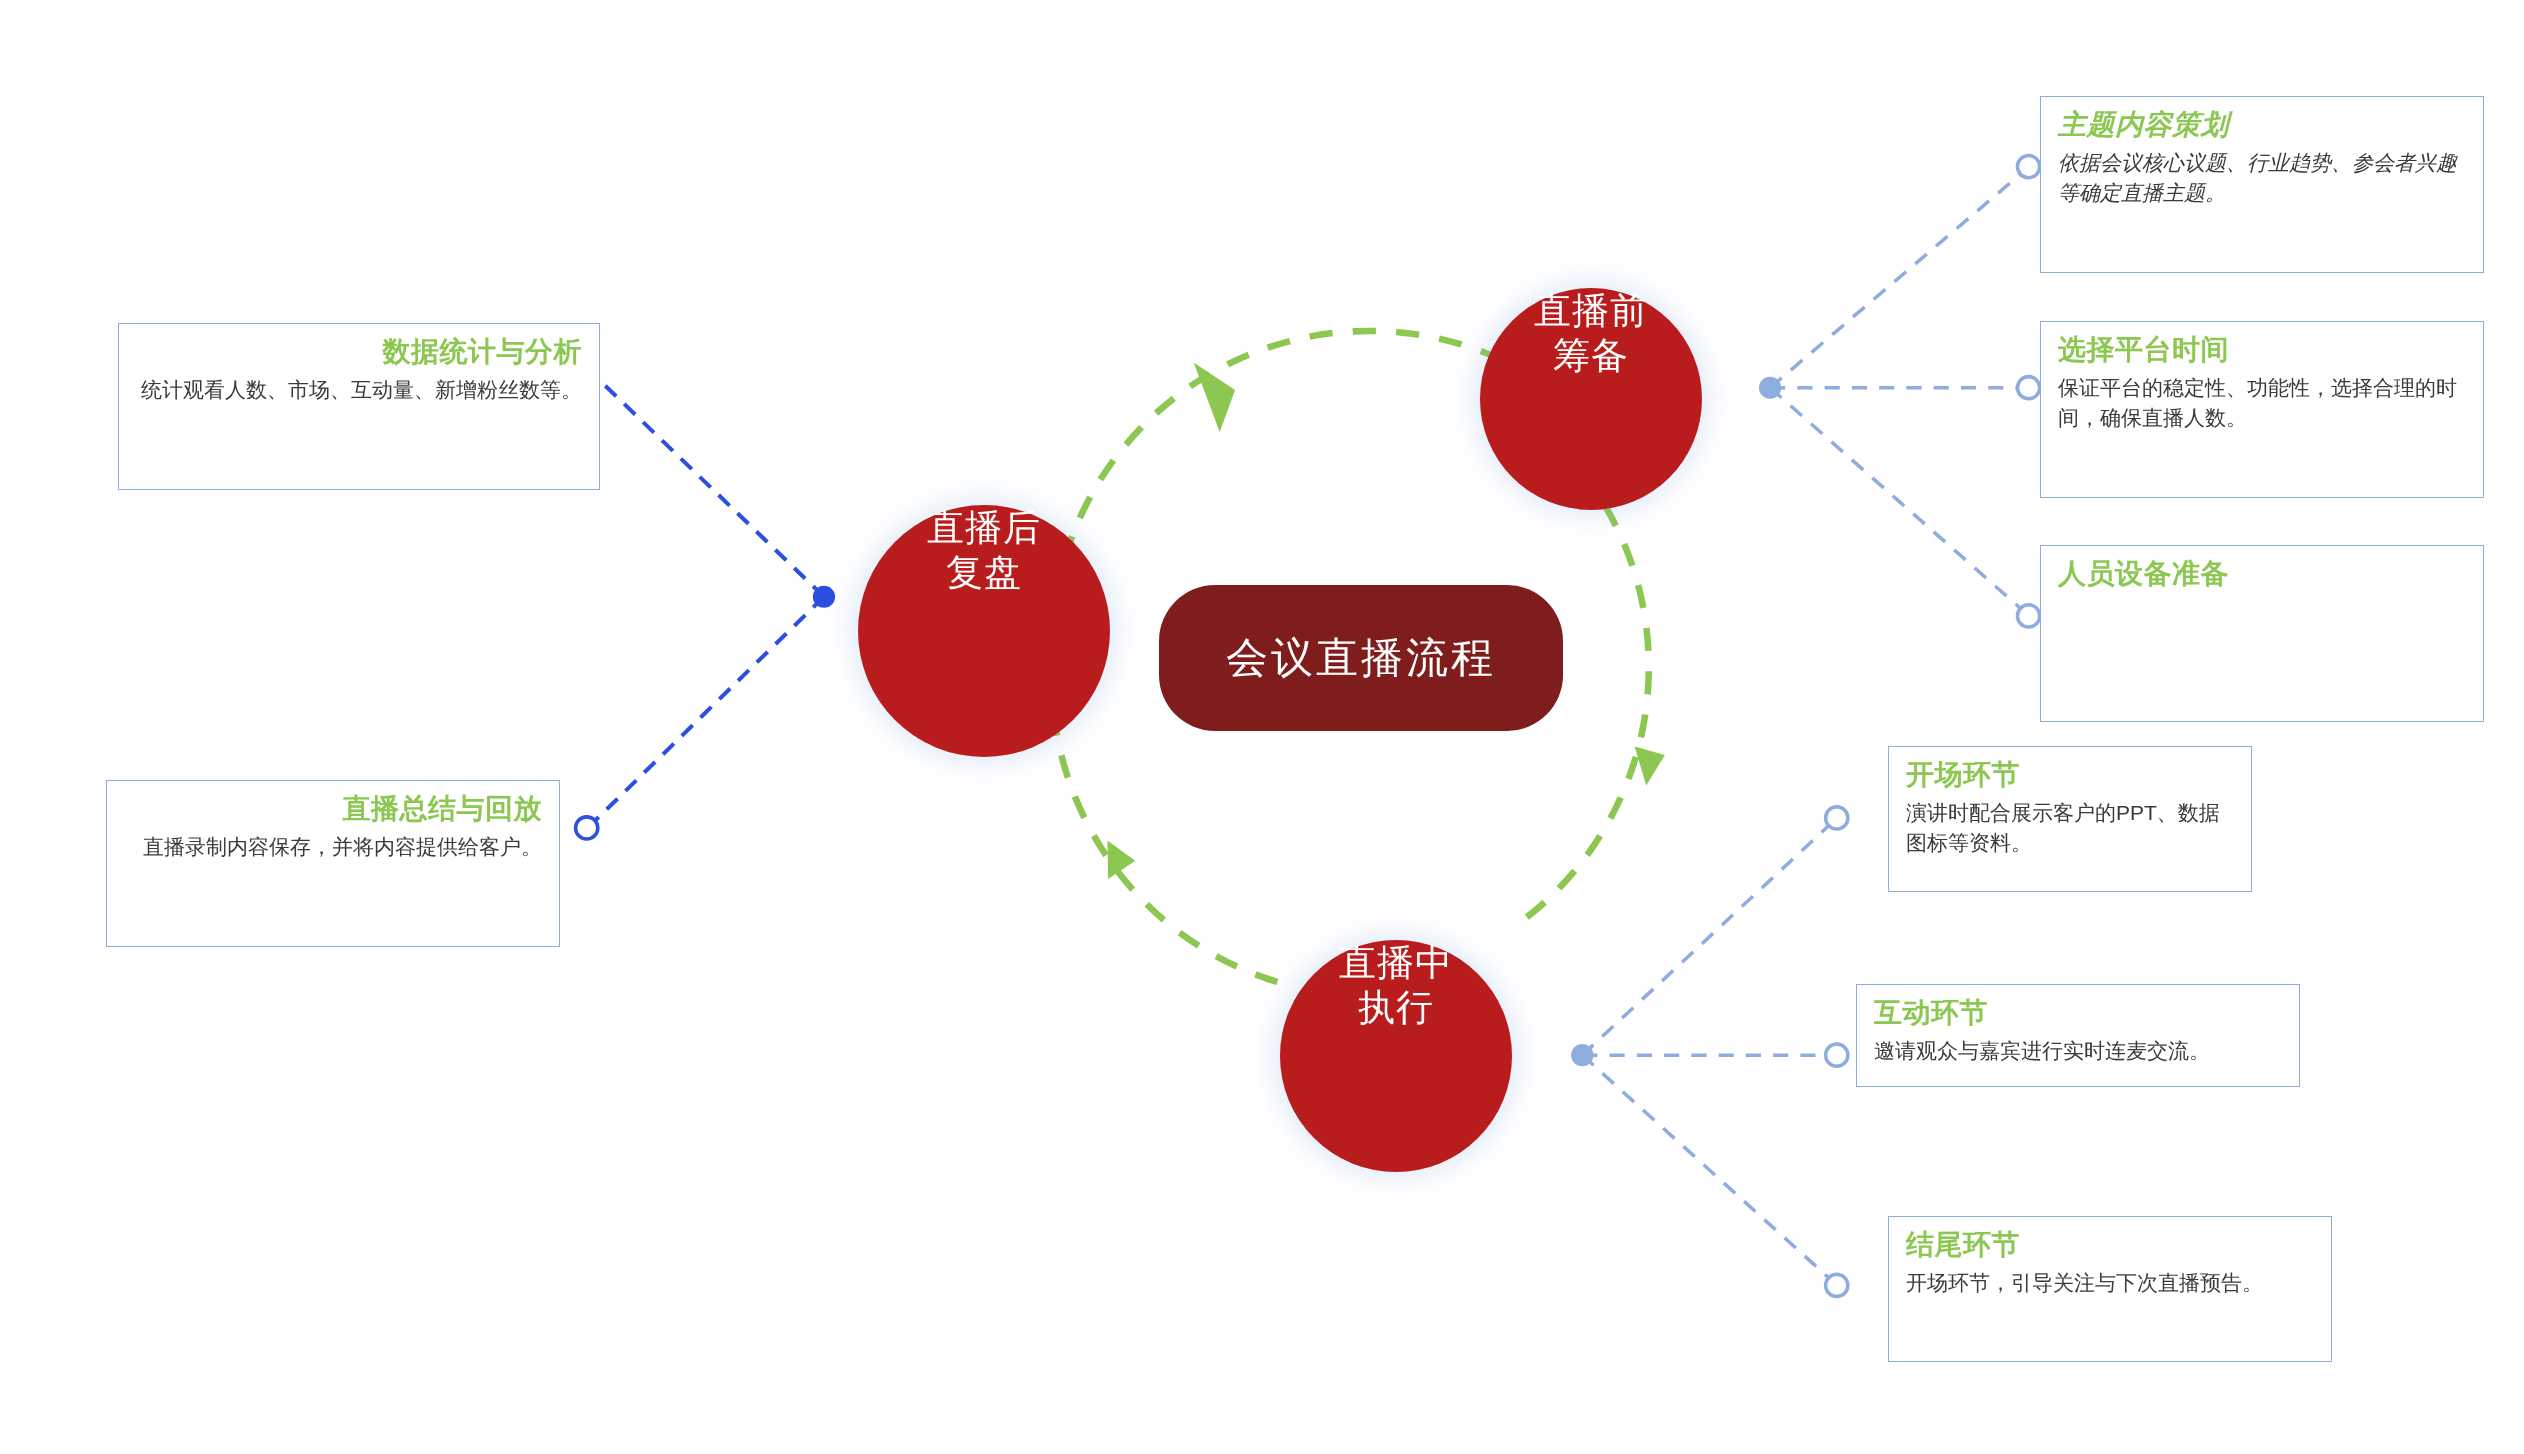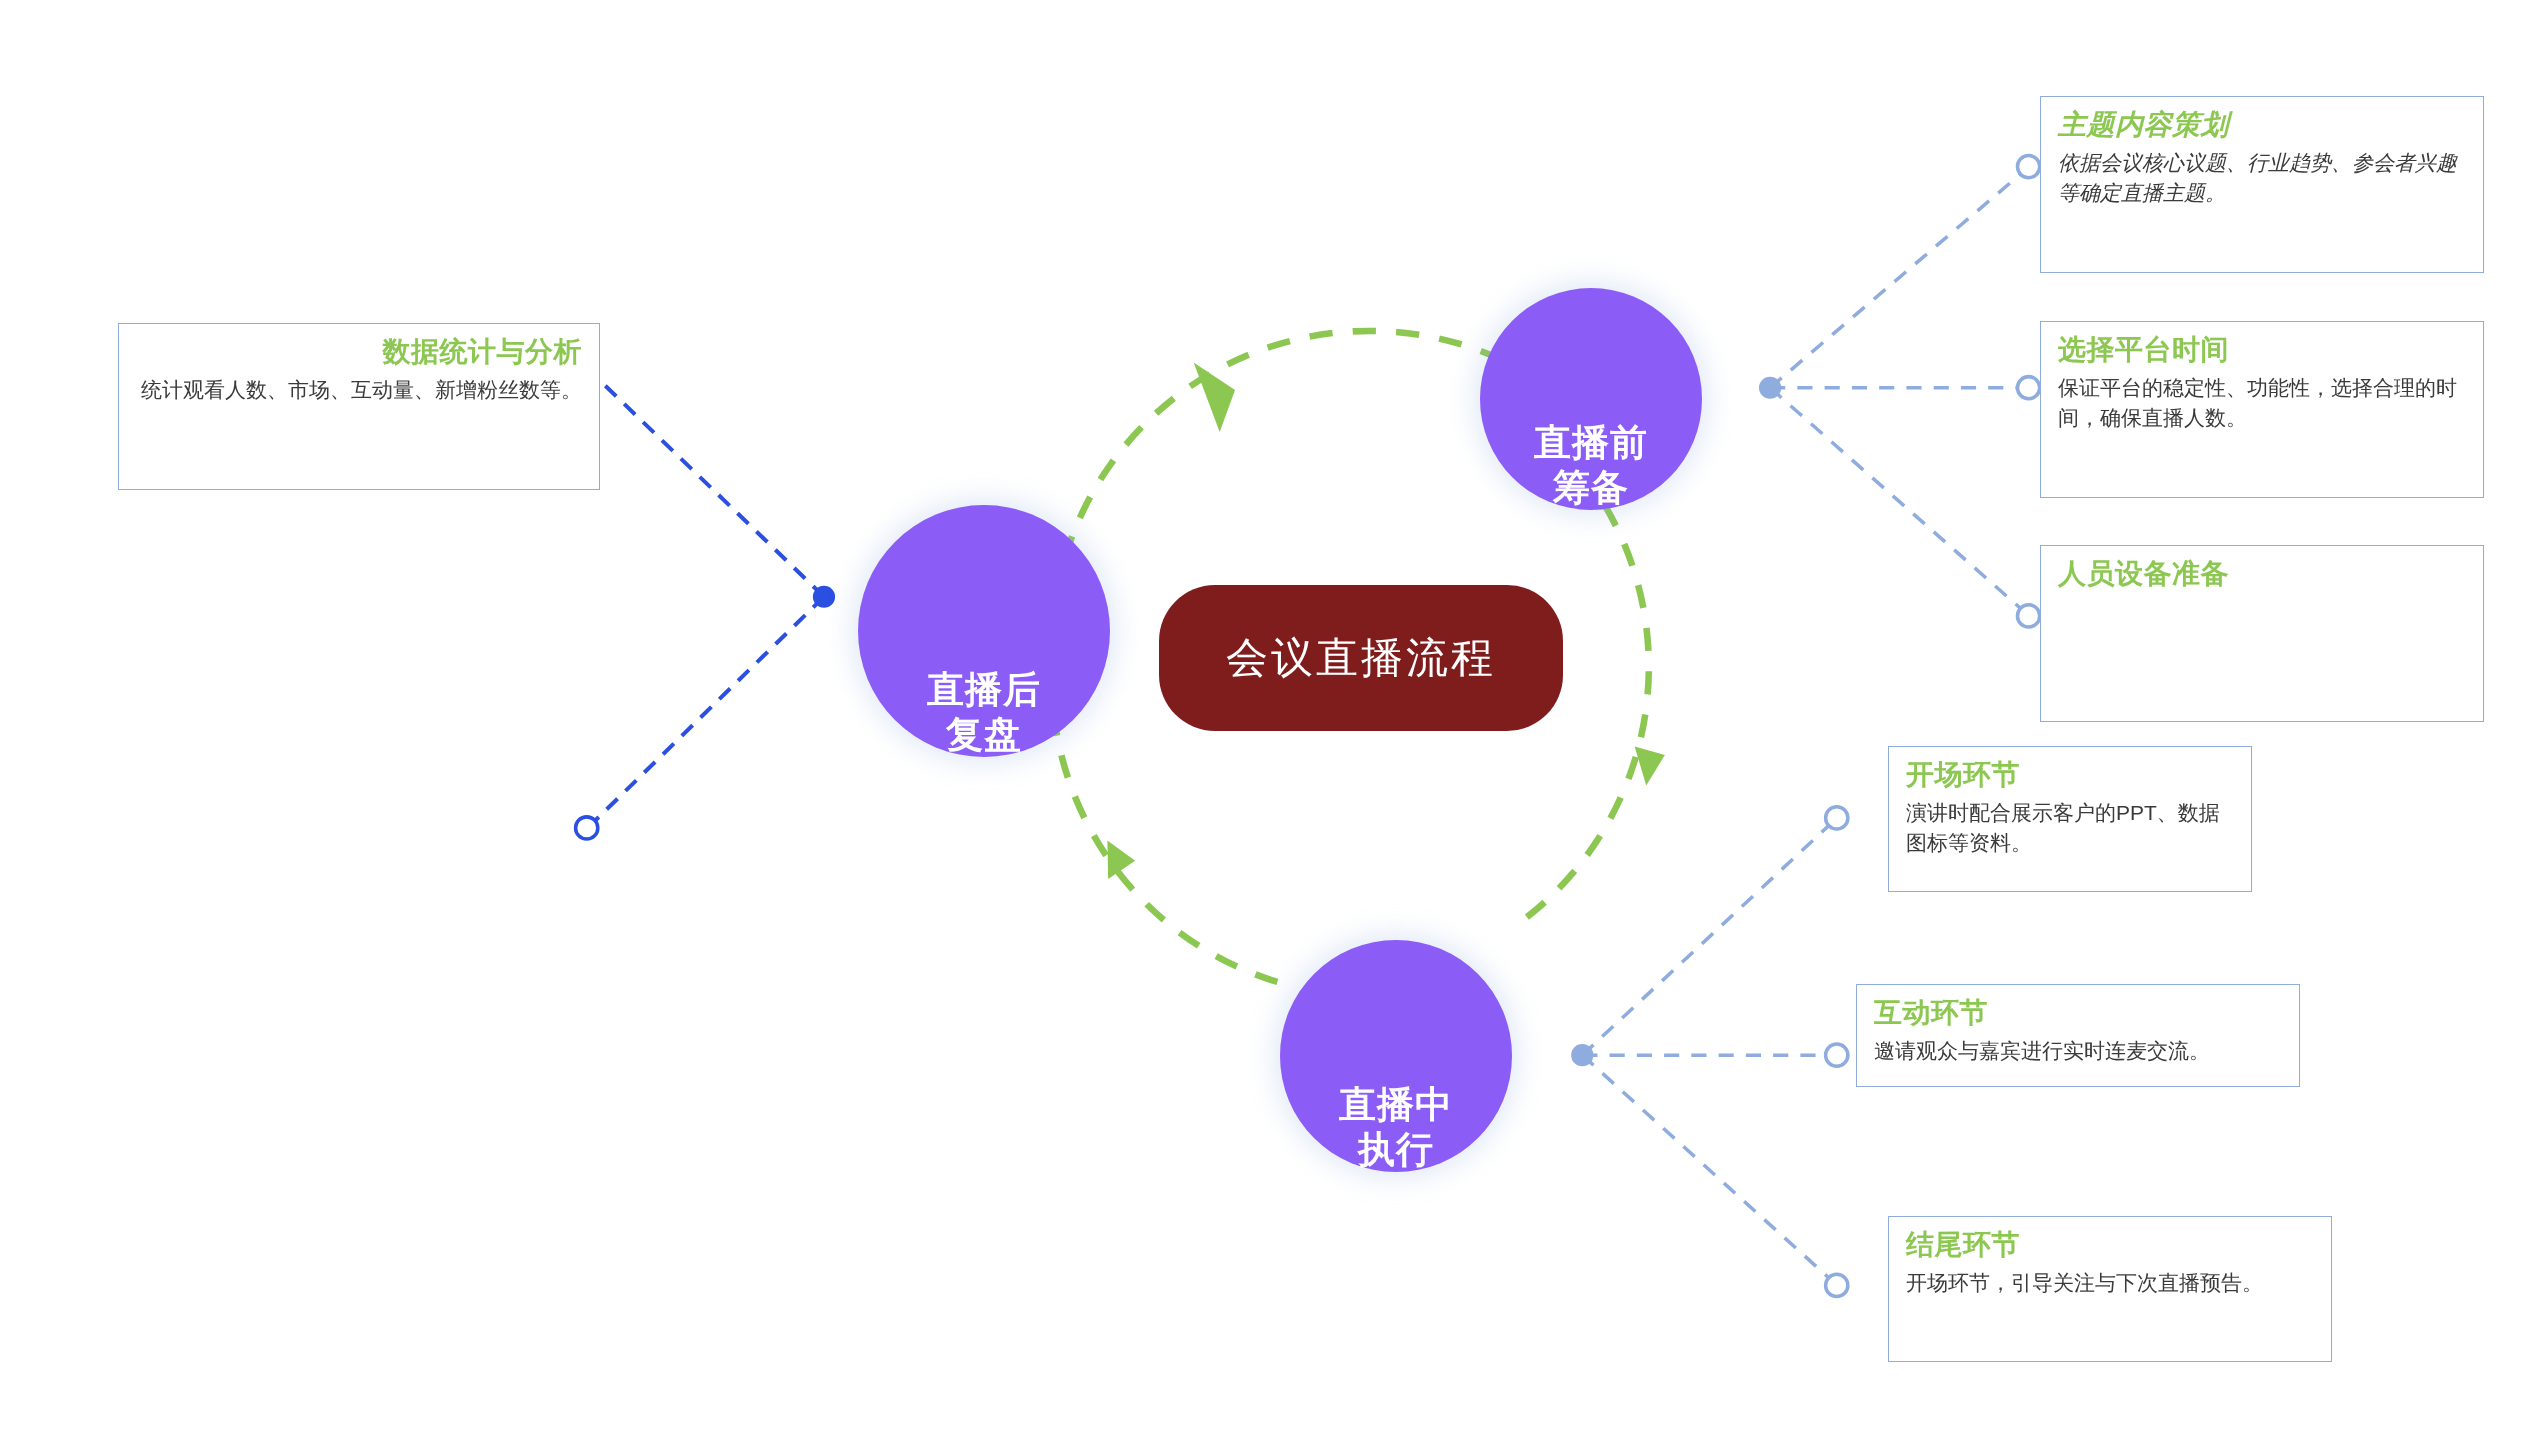--- a/index.html
+++ b/index.html
@@ -14,31 +14,31 @@
     background:#ffffff;
     overflow:hidden;
   }
   
   #wires{position:absolute;left:0;top:0;width:2585px;height:1454px;}
 
   
   .node{
     position:absolute;
     border-radius:50%;
-    background:#8b5cf6;
+    background:#b91c1c;
     box-shadow:0 0 24px 9px rgba(142,172,222,0.22);
     display:flex;
-    align-items:flex-end;
+    align-items:flex-start;
     justify-content:center;
     text-align:center;
     color:#ffffff;
     font-size:37px;
     line-height:1.22;
     letter-spacing:1px;
-    font-weight:700;
+    font-weight:400;
   }
   .node span{display:block;}
 
   
   #center-capsule{
     position:absolute;
     left:1159px; top:585px;
     width:404px; height:146px;
     background:#7f1d1d;
     border-radius:56px;
@@ -149,20 +149,24 @@
       <span>直播后</span>
       <span>复盘</span>
     </div>
   </div>
 
   <div class="card right-align" style="left:118px;top:323px;width:482px;height:167px;">
     <div class="card-title">数据统计与分析</div>
     <div class="card-body">统计观看人数、市场、互动量、新增粉丝数等。</div>
   </div>
 
+  <div class="card right-align" style="left:106px;top:780px;width:454px;height:167px;">
+    <div class="card-title">直播总结与回放</div>
+    <div class="card-body">直播录制内容保存，并将内容提供给客户。</div>
+  </div>
 
   <div class="card left-align" style="left:2040px;top:96px;width:444px;height:177px;font-style:italic;">
     <div class="card-title">主题内容策划</div>
     <div class="card-body">依据会议核心议题、行业趋势、参会者兴趣等确定直播主题。</div>
   </div>
 
   <div class="card left-align" style="left:2040px;top:321px;width:444px;height:177px;">
     <div class="card-title">选择平台时间</div>
     <div class="card-body">保证平台的稳定性、功能性，选择合理的时间，确保直播人数。</div>
   </div>

